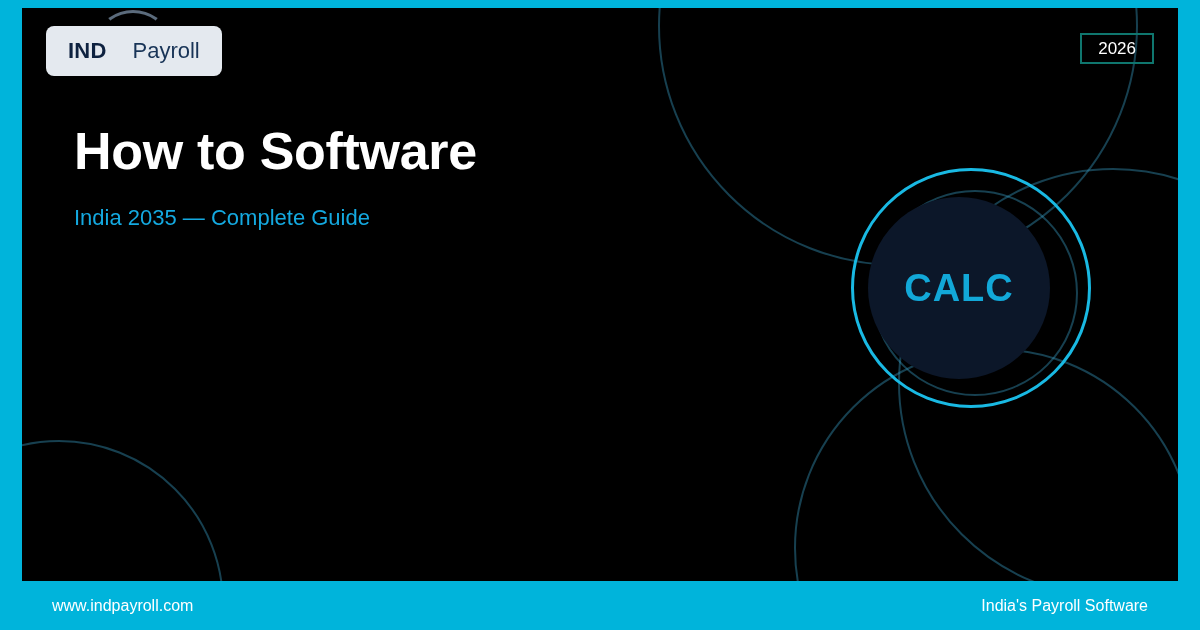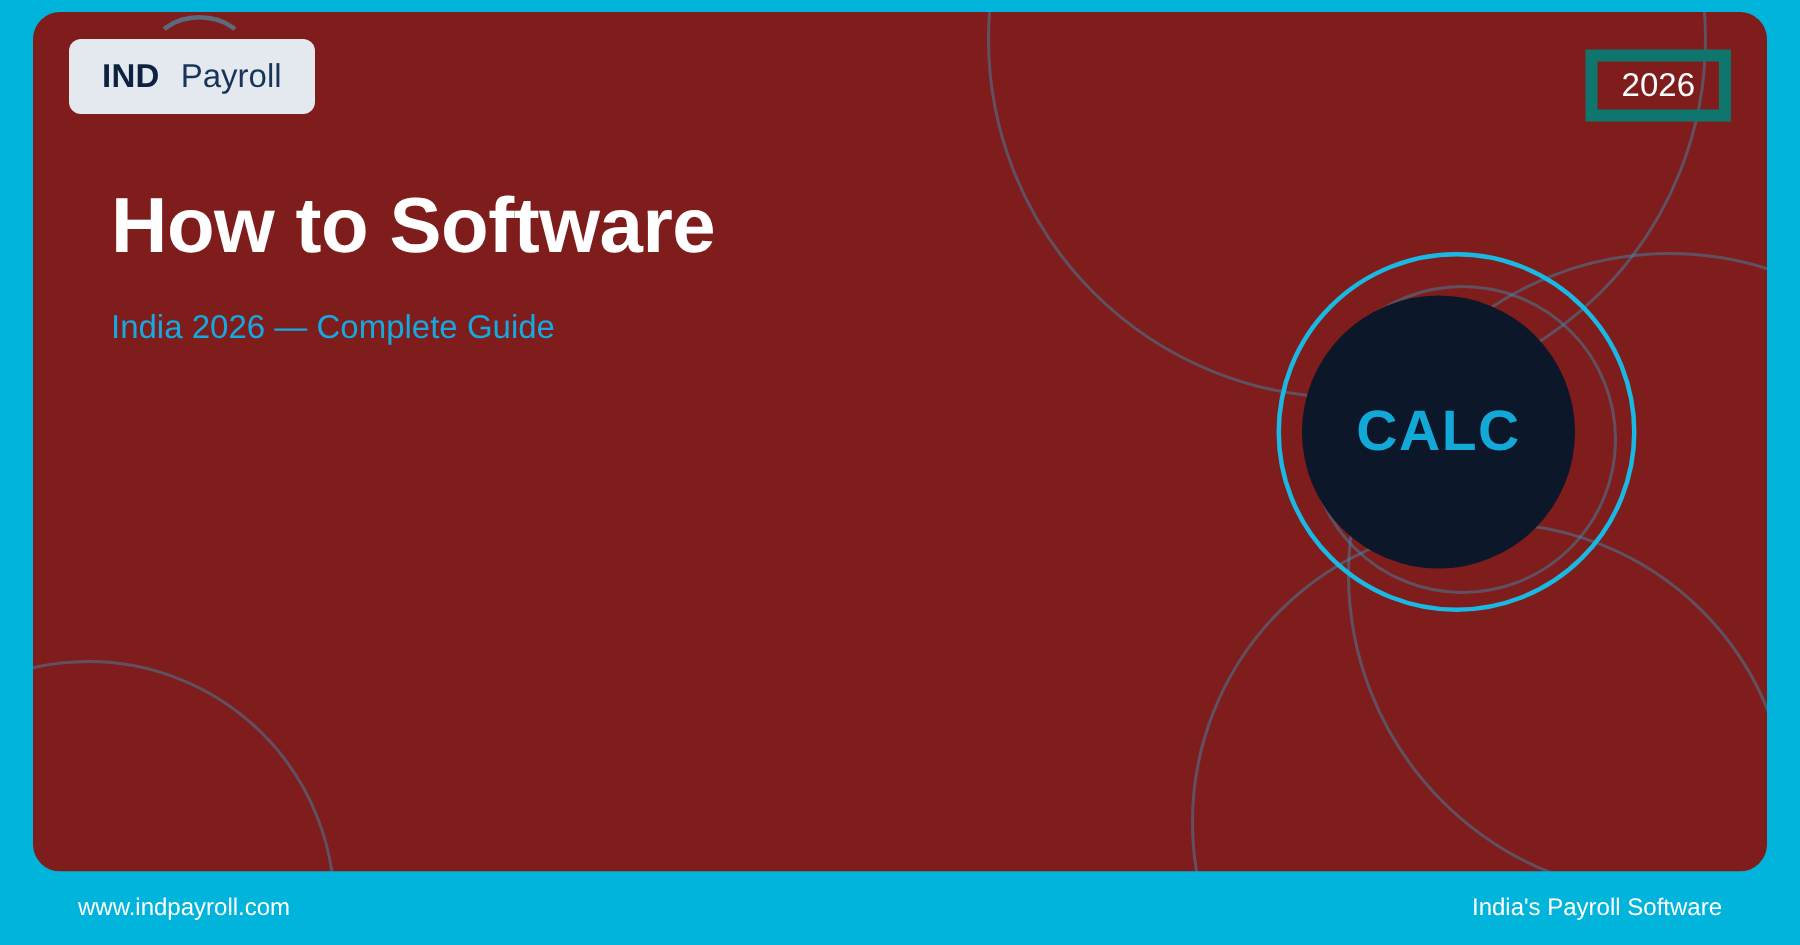--- a/index.html
+++ b/index.html
@@ -23,23 +23,22 @@
     overflow: hidden;
   }
 
   
   .stage {
     position: absolute;
     left: 22px;
     top: 8px;
     width: 1156px;
     height: 573px;
-    background: #7f1d1d;
+    background: #000000;
     overflow: hidden;
-    border-radius: 18px;
   }
 
   
   .deco {
     position: absolute;
     border-radius: 50%;
     border: 2px solid rgba(56, 152, 190, 0.42);
     box-sizing: border-box;
     pointer-events: none;
   }
@@ -105,31 +104,32 @@
   .logo-ind {
     font-size: 22px;
     font-weight: bold;
     color: #0e2240;
     letter-spacing: 0.2px;
   }
   .logo-word {
     font-size: 22px;
     font-weight: normal;
     color: #183457;
+    margin-left: 12px;
   }
 
   
   .year-badge {
     position: absolute;
     right: 24px;
     top: 25px;
-    border: 8px solid #0f766e;
+    border: 2px solid #0f766e;
     padding: 5px 16px;
     color: #ffffff;
-    font-size: 22px;
+    font-size: 17px;
     line-height: 1;
     box-sizing: border-box;
   }
 
   
   .headline {
     position: absolute;
     left: 52px;
     top: 112px;
     width: 760px;
@@ -218,21 +218,21 @@
       <span class="logo-ind">IND</span>
       <span class="logo-word">Payroll</span>
     </div>
 
     <div class="year-badge">2026</div>
 
     <div class="headline">
       <h1 class="title">
         <span>How to Software</span>
       </h1>
-      <p class="subtitle">India 2026 — Complete Guide</p>
+      <p class="subtitle">India 2035 — Complete Guide</p>
     </div>
 
     <div class="calc-ring"></div>
     <div class="calc-inner">
       <span class="calc-text">CALC</span>
     </div>
 
   </div>
 
   <div class="footer">

